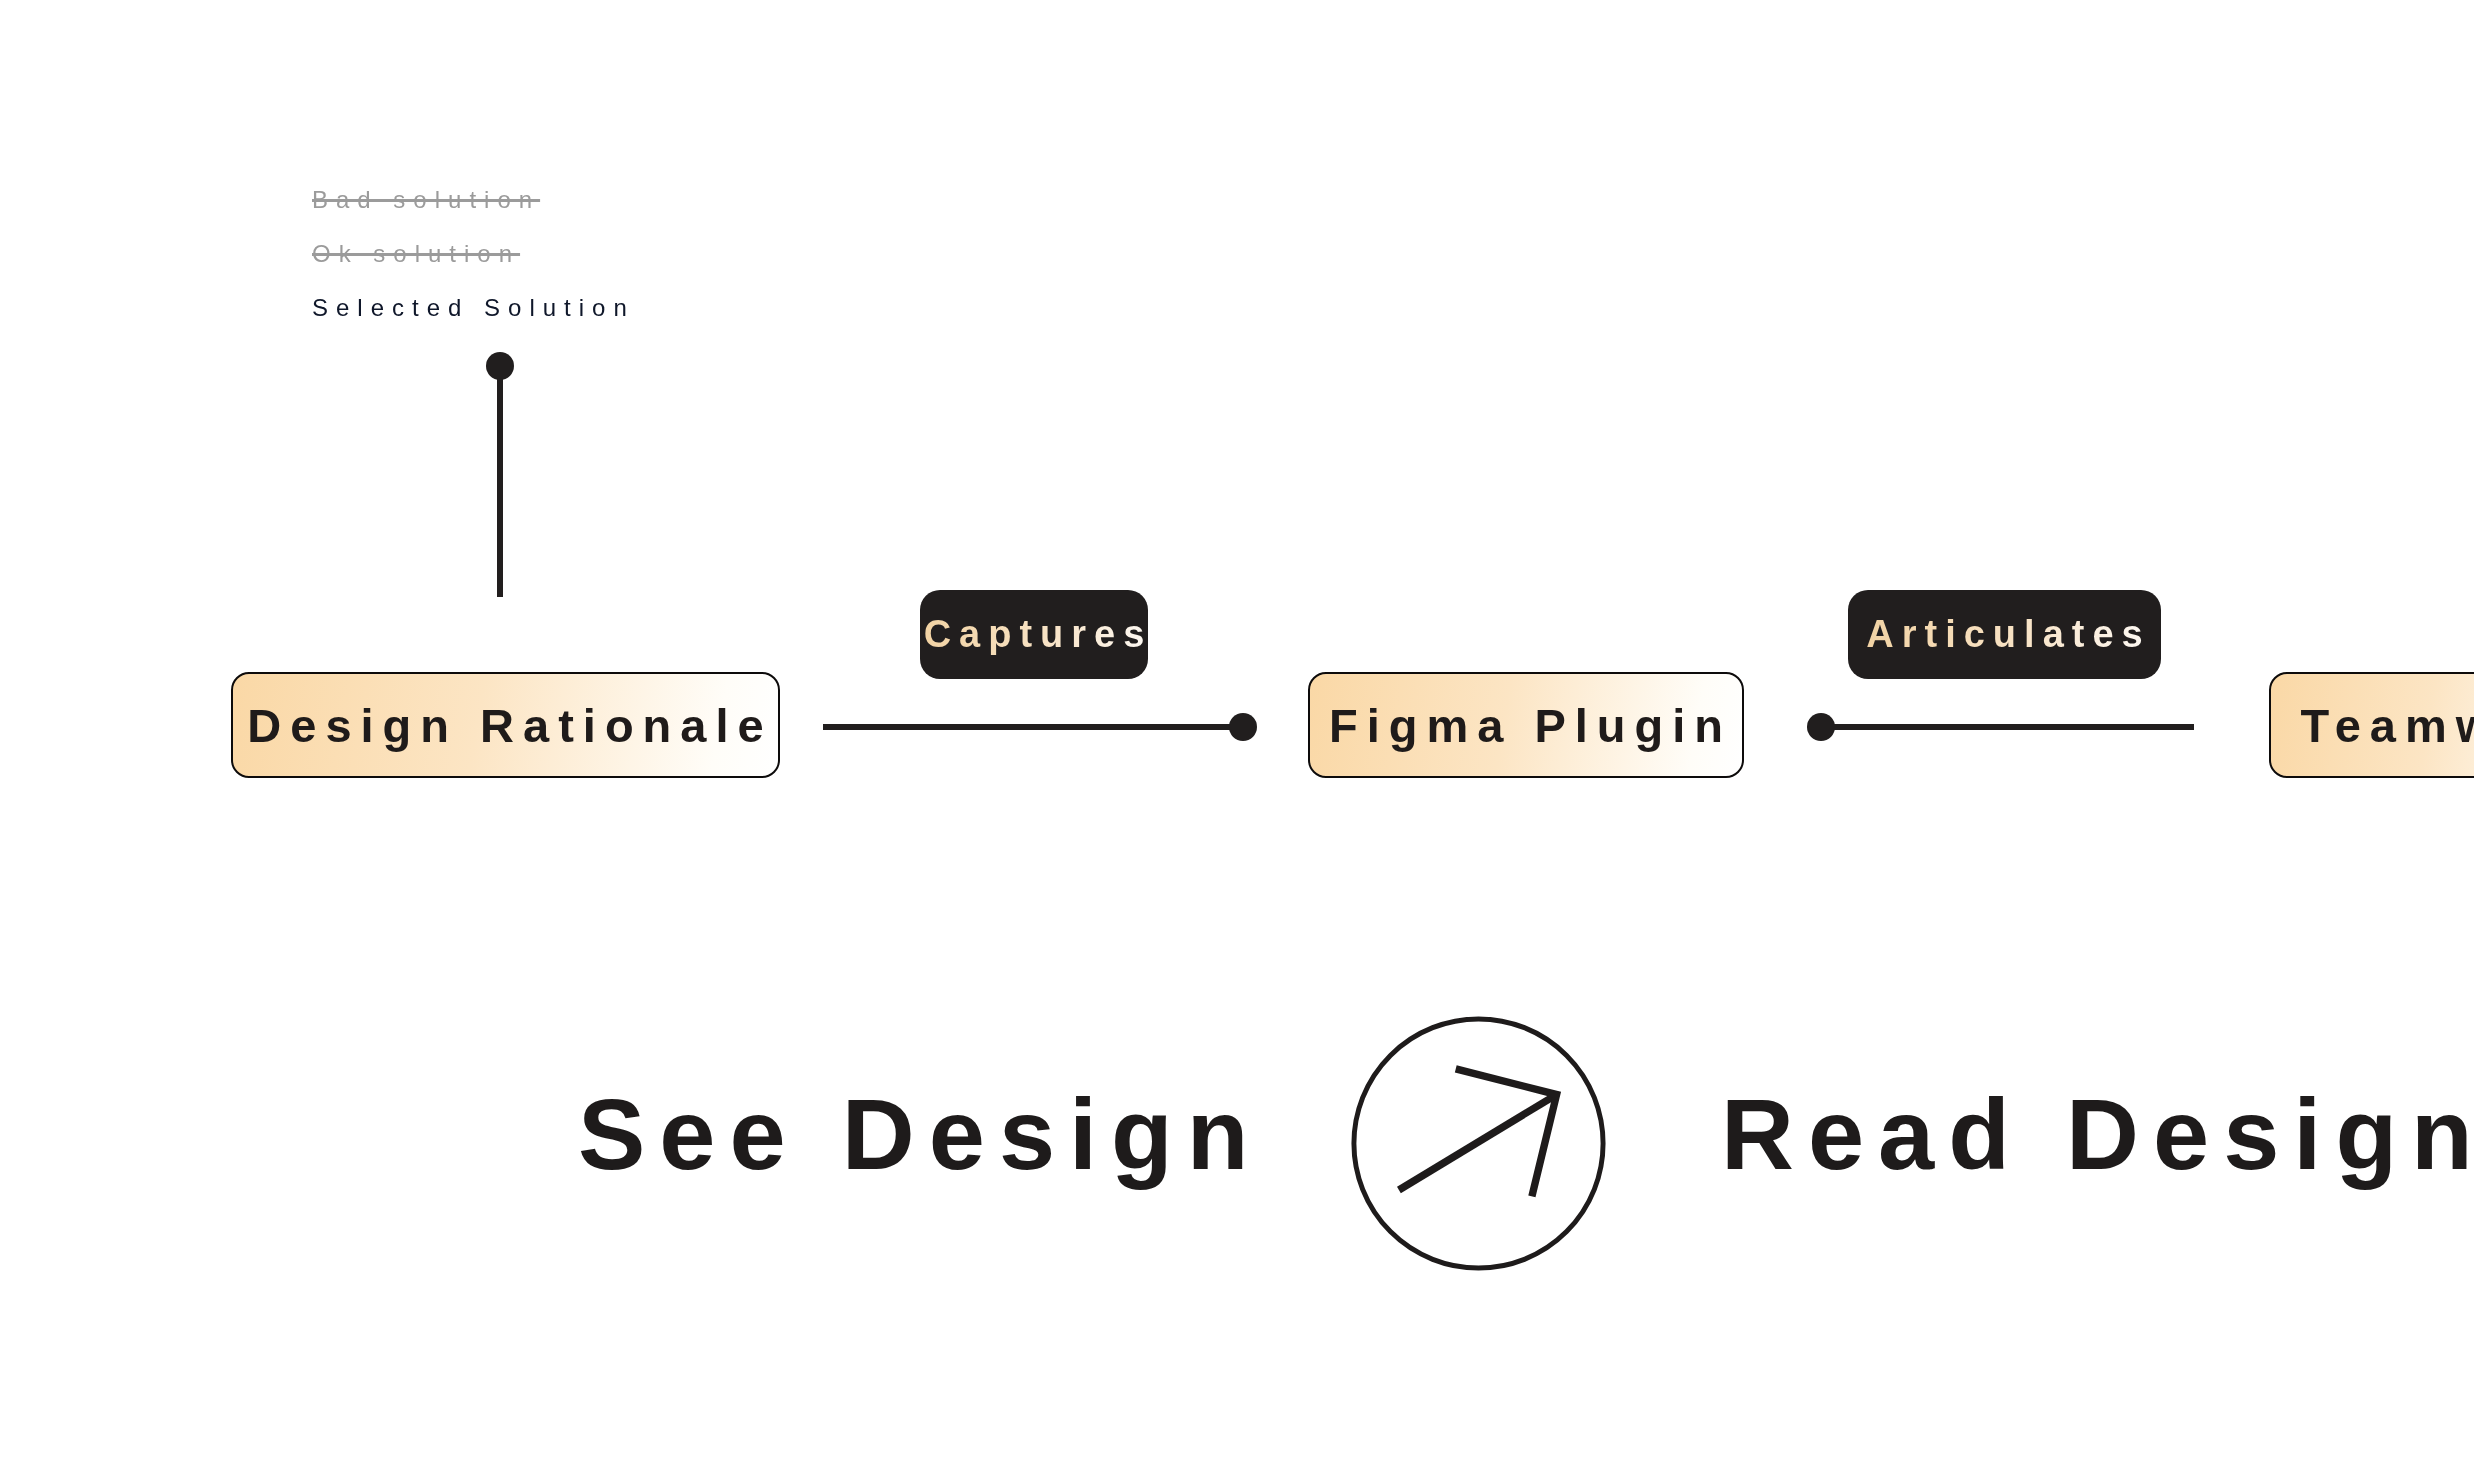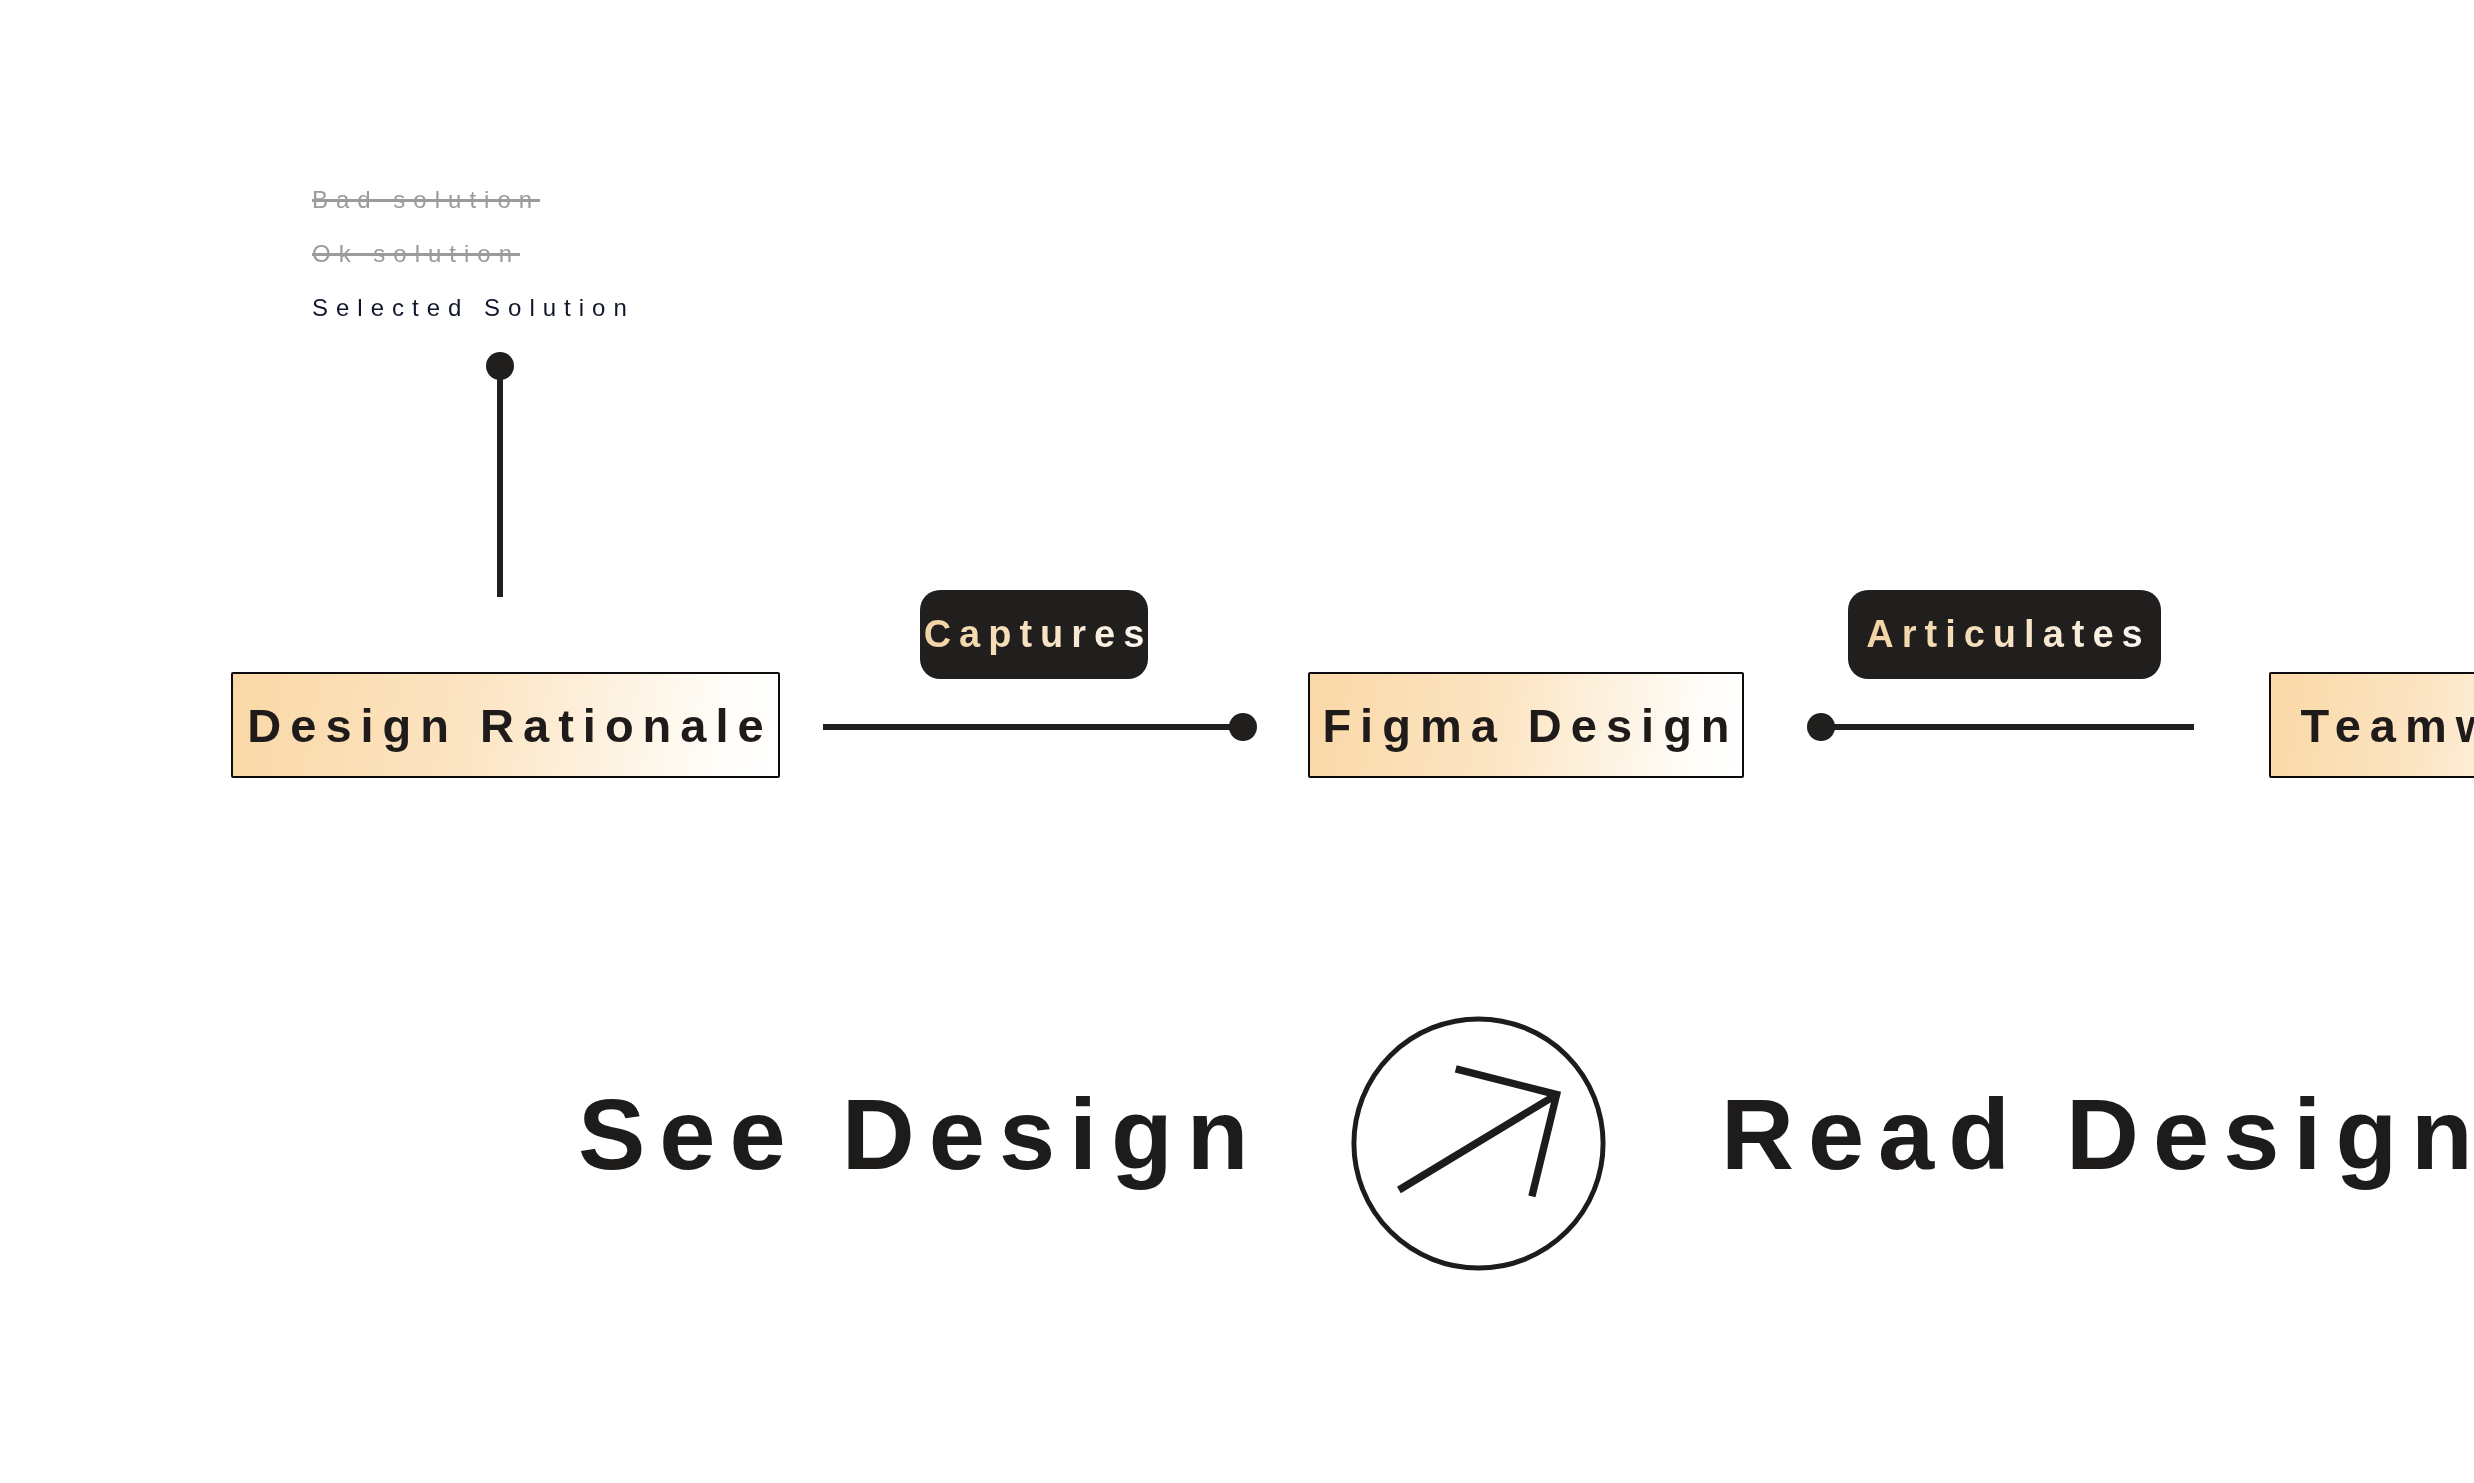--- a/index.html
+++ b/index.html
@@ -64,21 +64,21 @@
     top: 724px;
   }
 
   
   .node {
     position: absolute;
     top: 672px;
     height: 106px;
     box-sizing: border-box;
     border: 2.5px solid #0d0b0b;
-    border-radius: 2px;
+    border-radius: 18px;
     background: linear-gradient(100deg, #fad8a6 0%, #fce5c4 45%, #fffdf8 88%, #ffffff 100%);
     display: flex;
     align-items: center;
     justify-content: center;
   }
   .node-label {
     font-size: 47px;
     font-weight: 600;
     letter-spacing: 9px;
     color: #1f1b1a;
@@ -150,21 +150,21 @@
     <span class="node-label">Design Rationale</span>
   </div>
 
   <div class="hline" style="left:823px; width:419px;"></div>
   <div class="dot" style="left:1229px; top:713px;"></div>
   <div class="pill" style="left:920px; width:228px;">
     <span class="pill-label">Captures</span>
   </div>
 
   <div class="node" style="left:1308px; width:436px;">
-    <span class="node-label">Figma Design</span>
+    <span class="node-label">Figma Plugin</span>
   </div>
 
   <div class="dot" style="left:1807px; top:713px;"></div>
   <div class="hline" style="left:1826px; width:368px;"></div>
   <div class="pill" style="left:1848px; width:313px;">
     <span class="pill-label">Articulates</span>
   </div>
 
   <div class="node" style="left:2269px; width:355px;">
     <span class="node-label">Teamwork</span>

